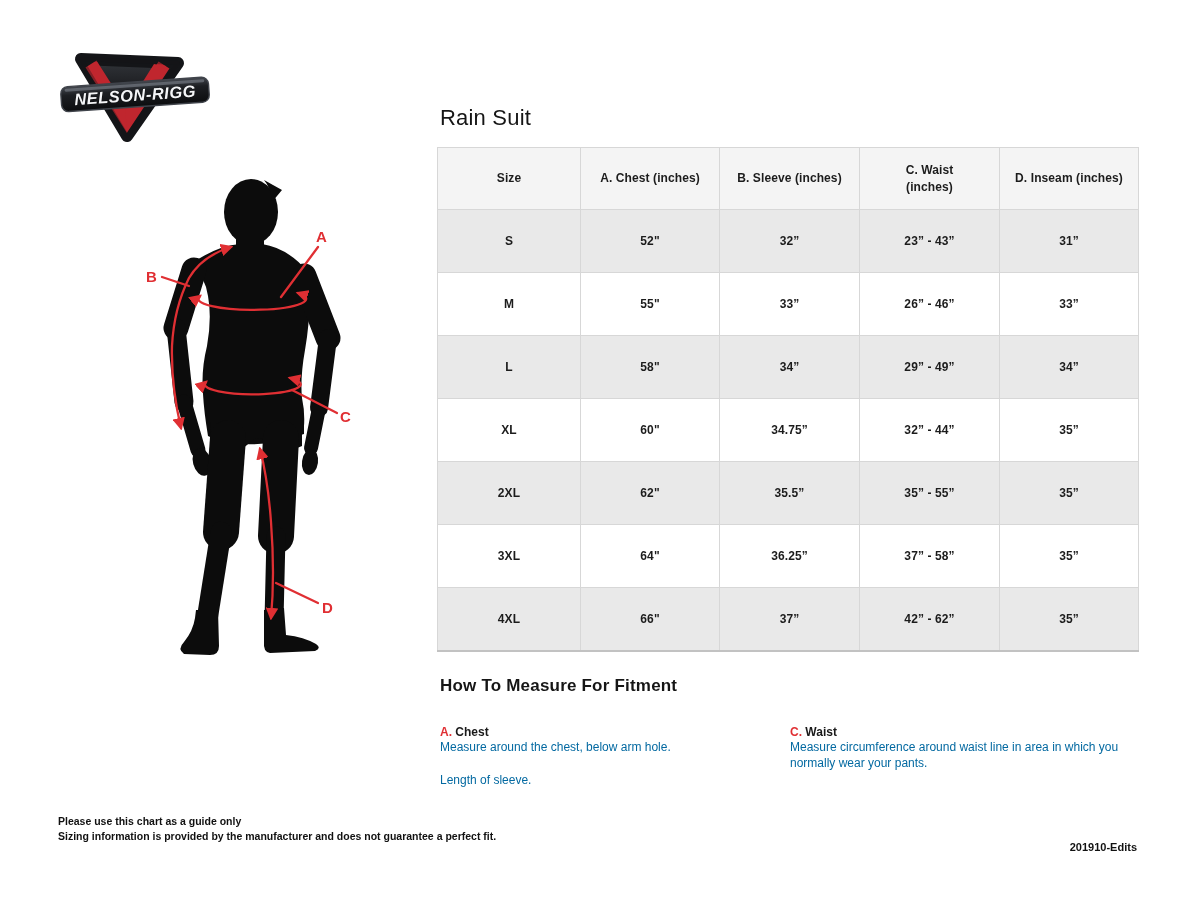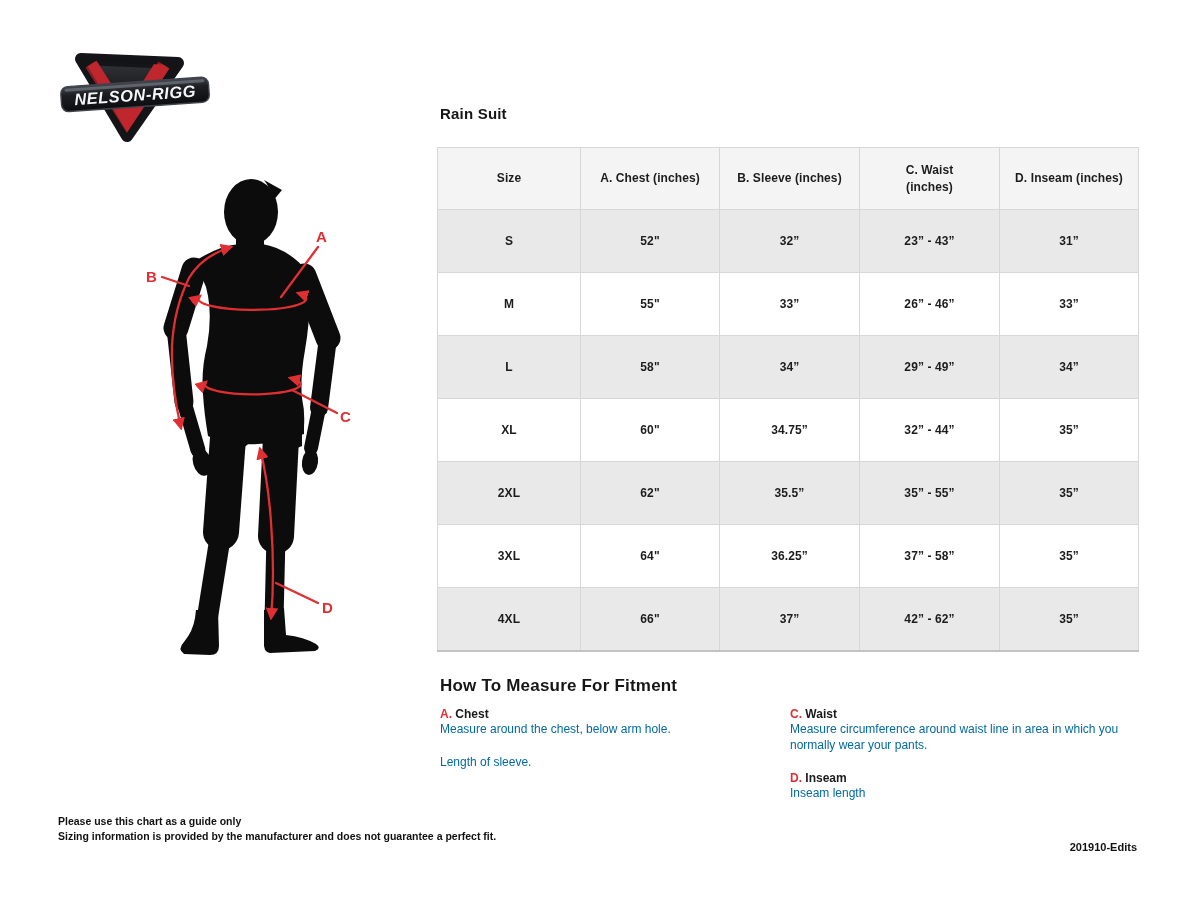--- a/index.html
+++ b/index.html
@@ -15,42 +15,42 @@
 
   
   .logo { position: absolute; left: 58px; top: 44px; width: 158px; height: 108px; }
 
   
   .figure { position: absolute; left: 118px; top: 150px; width: 284px; height: 520px; }
 
   
   .title {
     position: absolute; left: 440px; top: 105px;
-    font-size: 15px; font-weight: 700; letter-spacing: 0.2px; color: #161616;
+    font-size: 22px; font-weight: 400; letter-spacing: 0.2px; color: #161616;
   }
 
   
   .size-table {
     position: absolute; left: 437px; top: 147px; width: 701px;
     border-collapse: collapse; table-layout: fixed;
     border: 1px solid #c9c9c9; border-bottom: 2px solid #c2c2c2;
   }
   .size-table th, .size-table td {
     border: 1px solid #d7d7d7;
     text-align: center; vertical-align: middle;
     font-size: 12px; font-weight: 700; color: #1c1c1c;
     letter-spacing: 0.1px;
   }
   .size-table thead th { height: 62px; background: #f4f4f4; white-space: pre-line; line-height: 1.35; }
   .size-table tbody td { height: 63px; background: #ffffff; }
   .size-table tbody tr.alt td { background: #e9e9e9; }
 
   
   .howto { position: absolute; left: 440px; top: 676px; width: 700px; }
-  .howto-heading { font-size: 17px; font-weight: 700; color: #161616; margin-bottom: 11px; letter-spacing: 0.2px; }
+  .howto-heading { font-size: 17px; font-weight: 700; color: #161616; margin-bottom: 29px; letter-spacing: 0.2px; }
   .howto-cols { display: flex; }
   .howto-col-left  { width: 350px; }
   .howto-col-right { width: 350px; }
   .howto-item { margin-bottom: 17px; }
   .howto-item .item-title { font-size: 12px; font-weight: 700; line-height: 1.25; }
   .howto-item .item-letter { color: #e02f33; }
   .howto-item .item-desc { font-size: 12px; font-weight: 400; line-height: 1.32; color: #0369a1; max-width: 330px; }
 
   
   .disclaimer {
@@ -238,27 +238,20 @@
         </div>
       </div>
       <div class="howto-col-right">
         <div class="howto-item">
           <div class="item-title">
             <span class="item-letter">C.</span>
             <span>Waist</span>
           </div>
           <div class="item-desc">Measure circumference around waist line in area in which you normally wear your pants.</div>
         </div>
-        <div class="howto-item">
-          <div class="item-title">
-            <span class="item-letter">D.</span>
-            <span>Inseam</span>
-          </div>
-          <div class="item-desc">Inseam length</div>
-        </div>
       </div>
     </div>
   </div>
 
   <div class="disclaimer">
     <div>Please use this chart as a guide only</div>
     <div>Sizing information is provided by the manufacturer and does not guarantee a perfect fit.</div>
   </div>
   <div class="doc-ref">201910-Edits</div>
 

